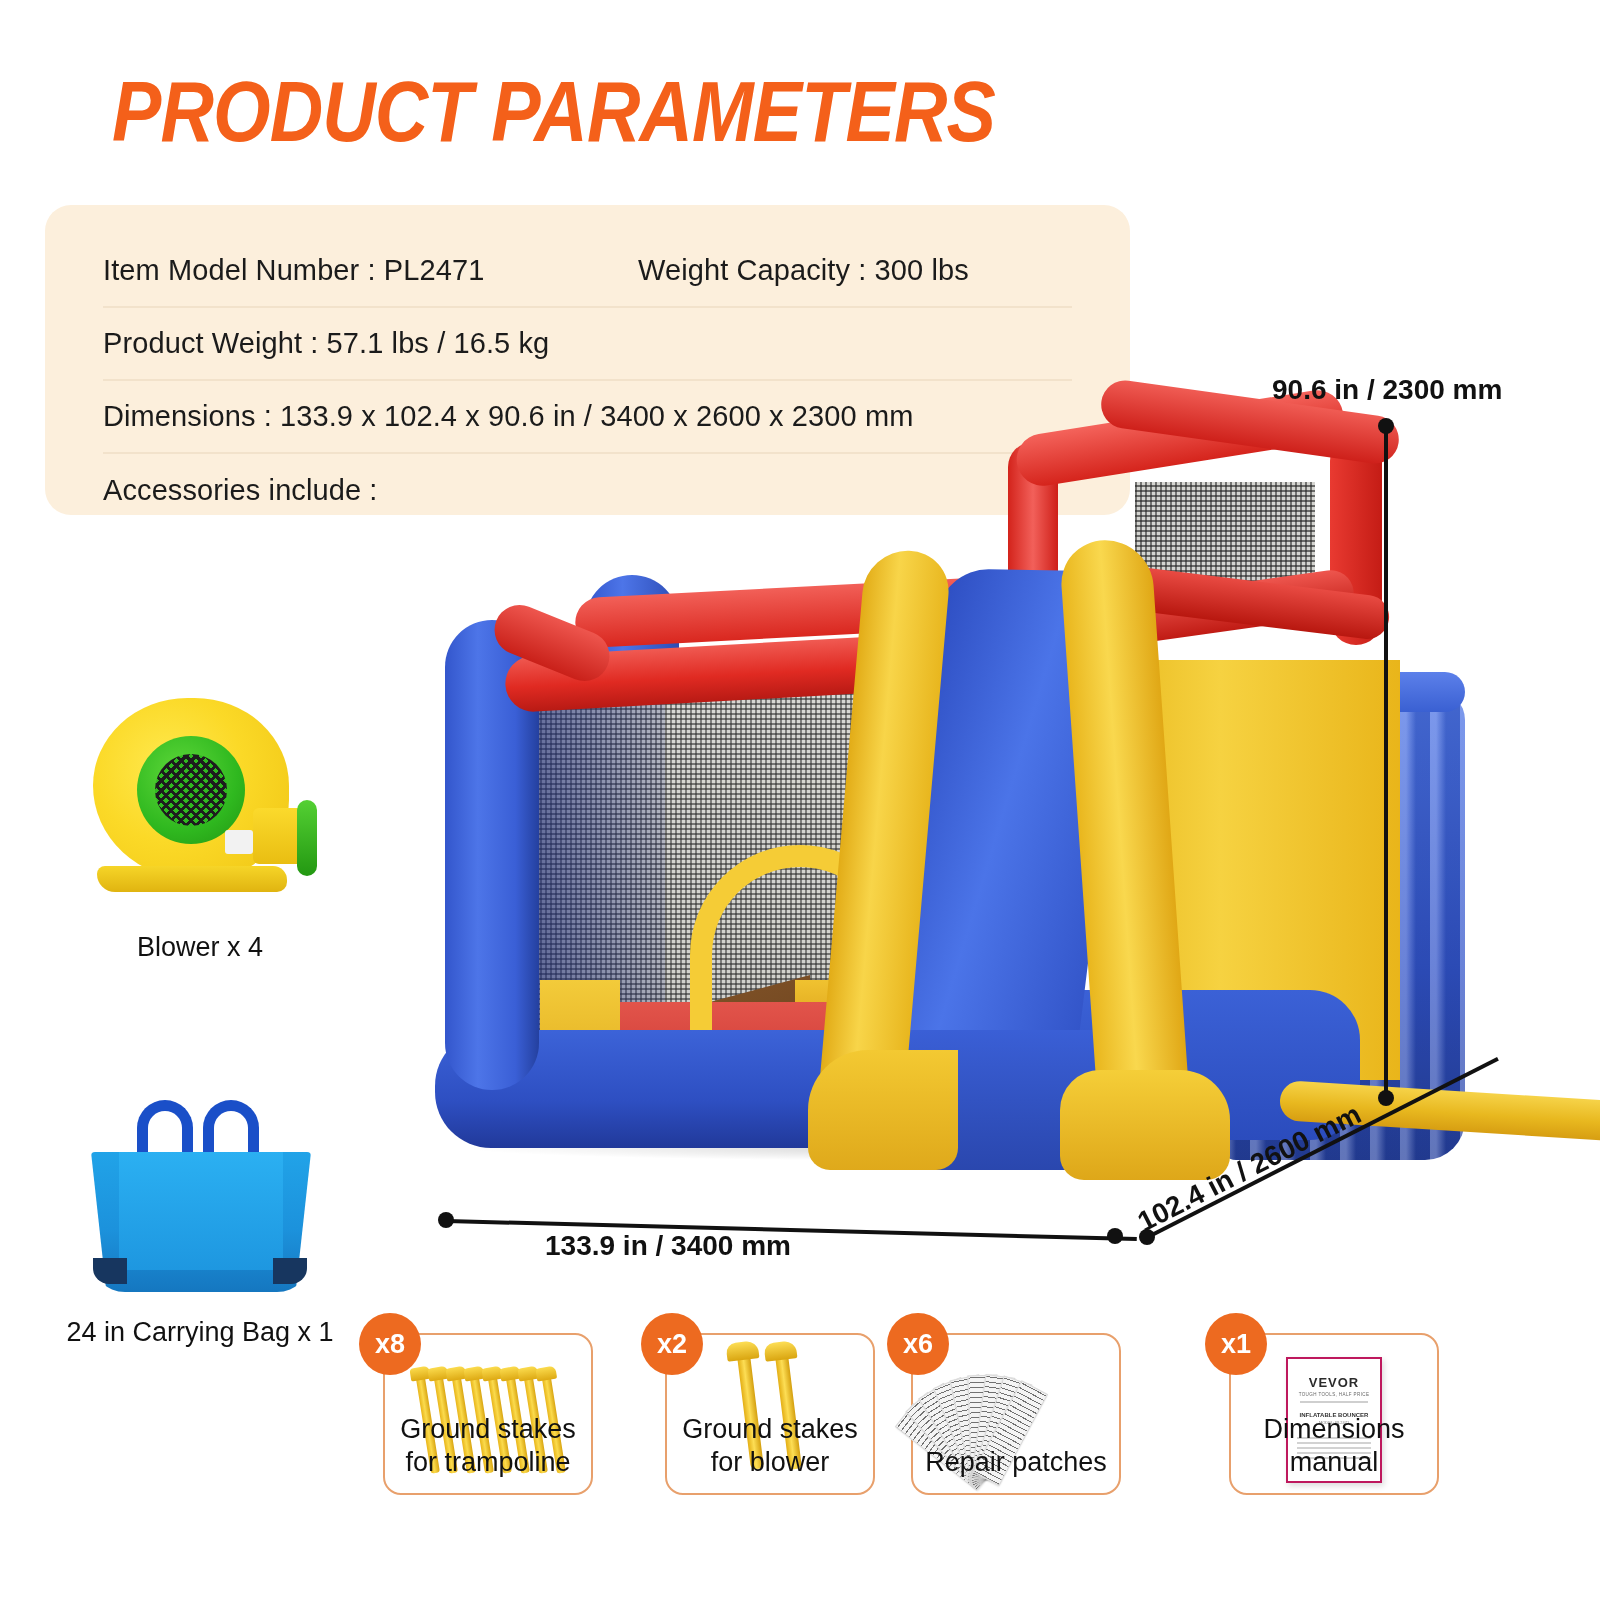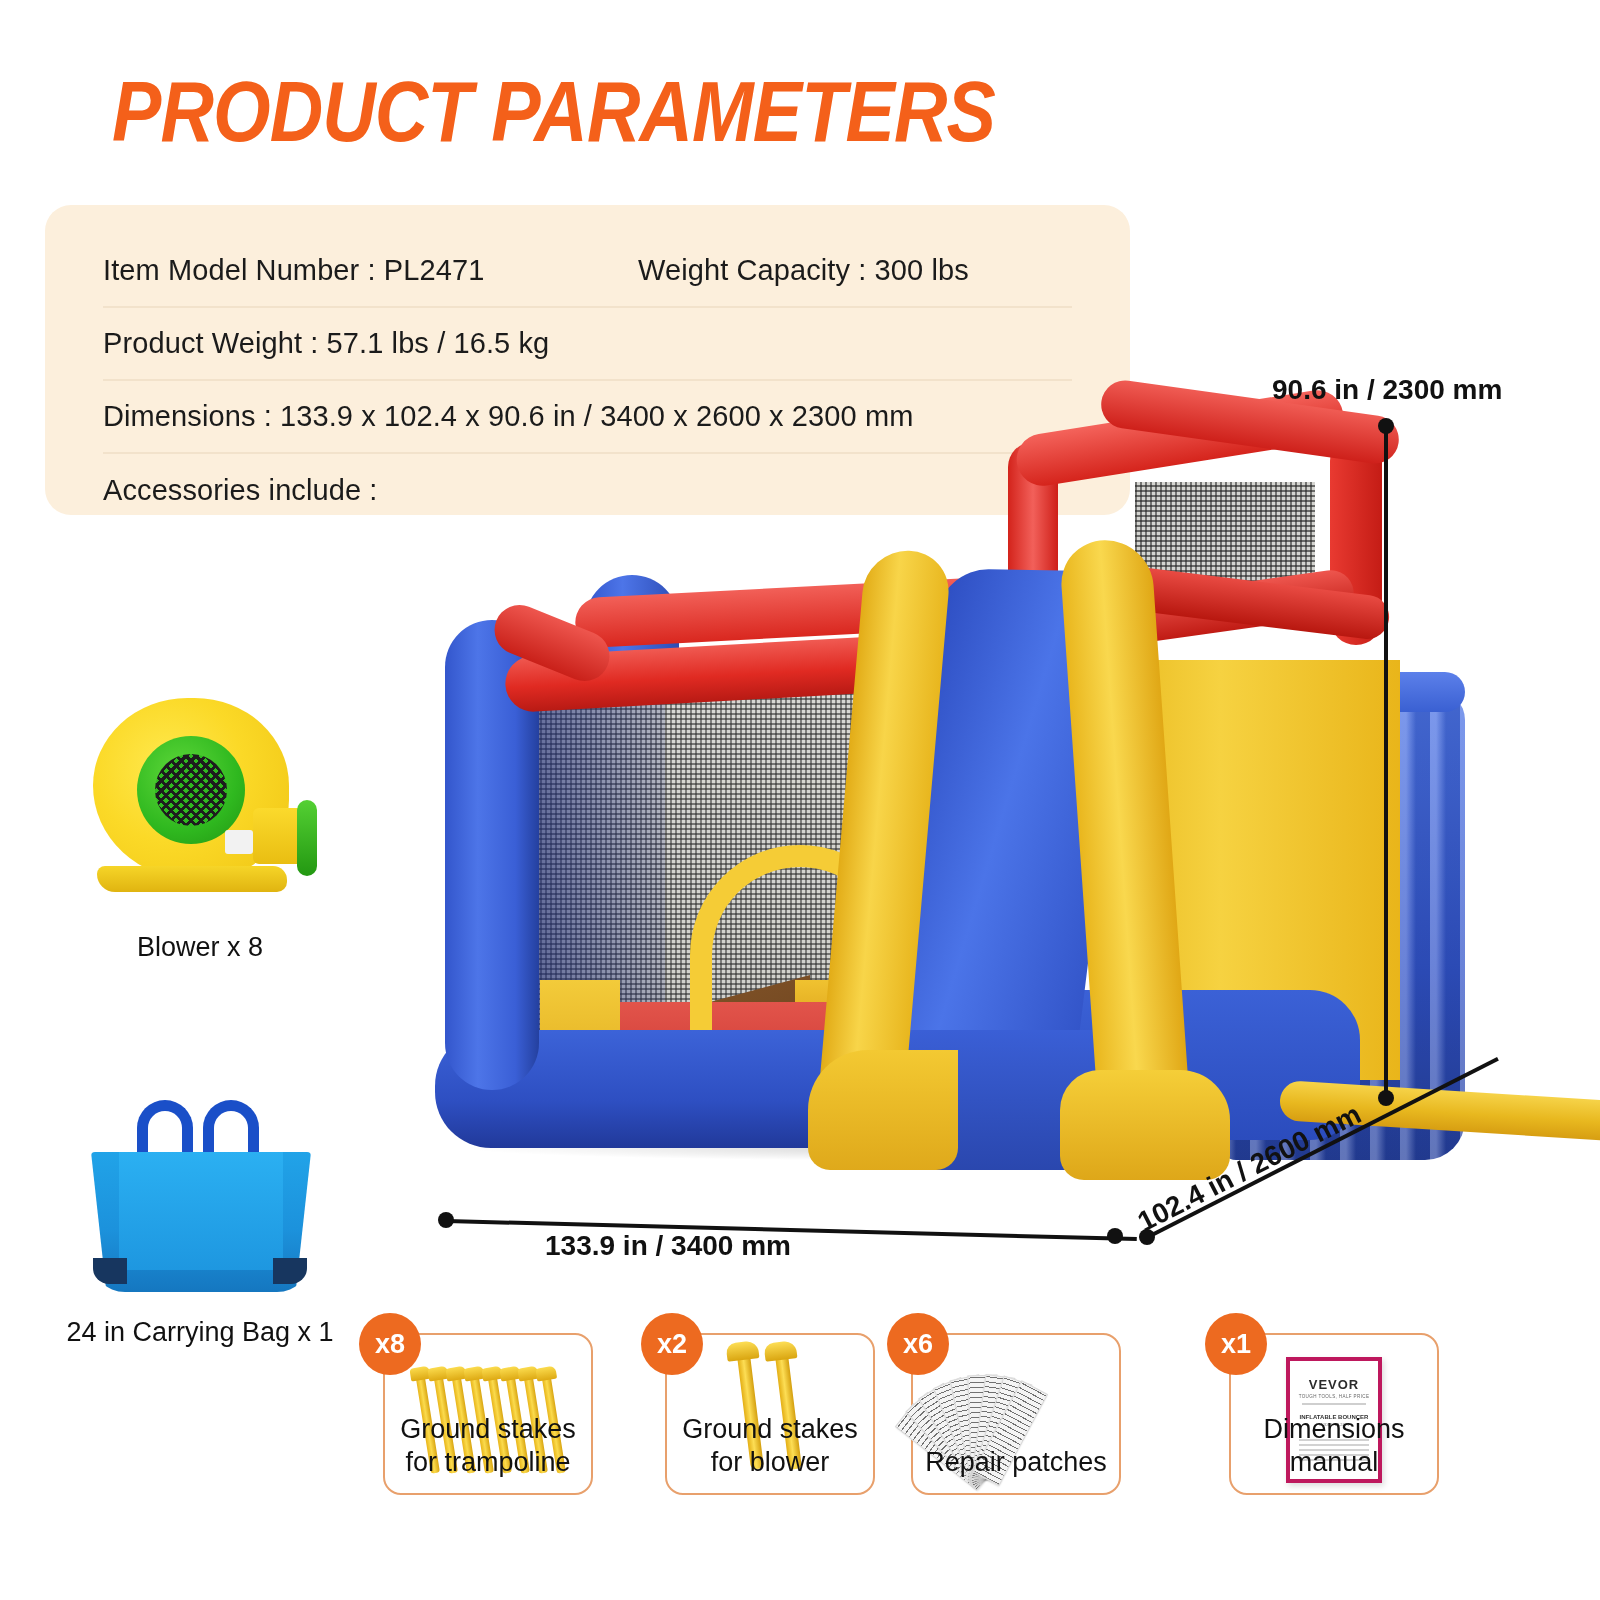--- a/index.html
+++ b/index.html
@@ -355,21 +355,21 @@
       #f4f4f4;
     border: 1px solid #d8d8d8;
     transform-origin: 50% 100%;
     box-shadow: 0 1px 2px rgba(0,0,0,.12);
   }
 
   
   .sheet {
     position: absolute; left: 50%; top: 4px; transform: translateX(-50%);
     width: 96px; height: 126px; background: #fff;
-    border: 4px solid #be185d; box-shadow: 2px 3px 6px rgba(0,0,0,.14);
+    border: 2px solid #be185d; box-shadow: 2px 3px 6px rgba(0,0,0,.14);
     padding-top: 16px; text-align: center;
   }
   .sheet .brand { font-size: 13px; font-weight: bold; letter-spacing: 1px; color: #2b2b2b; }
   .sheet .tagline { font-size: 4.5px; color: #666; margin-top: 2px; letter-spacing: .4px; }
   .sheet .l { height: 2px; background: #cfcfcf; margin: 4px 12px; }
   .sheet .sub { font-size: 6px; font-weight: bold; color: #333; margin-top: 9px; }
   .sheet .model { font-size: 4px; color: #777; margin-top: 2px; }
   .sheet .para { margin: 12px 9px 0 9px; }
   .sheet .para i { display:block; height:2px; background:#d2d2d2; margin-bottom:3px; }
 </style>
@@ -452,21 +452,21 @@
   <div class="acc-left" style="left:30px; top:690px;">
     <div class="blower-wrap">
       <div class="blower-body"></div>
       <div class="blower-foot"></div>
       <div class="blower-snout"></div>
       <div class="blower-nozzle"></div>
       <div class="blower-ring"></div>
       <div class="blower-grille"></div>
       <div class="blower-tag"></div>
     </div>
-    <div class="cap">Blower x 8</div>
+    <div class="cap">Blower x 4</div>
   </div>
 
   <div class="acc-left" style="left:30px; top:1090px;">
     <div class="bag-wrap">
       <div class="bag-handleL"></div>
       <div class="bag-handleR"></div>
       <div class="bag-body"></div>
       <div class="bag-inner"></div>
       <div class="bag-dark-l"></div>
       <div class="bag-dark-r"></div>

